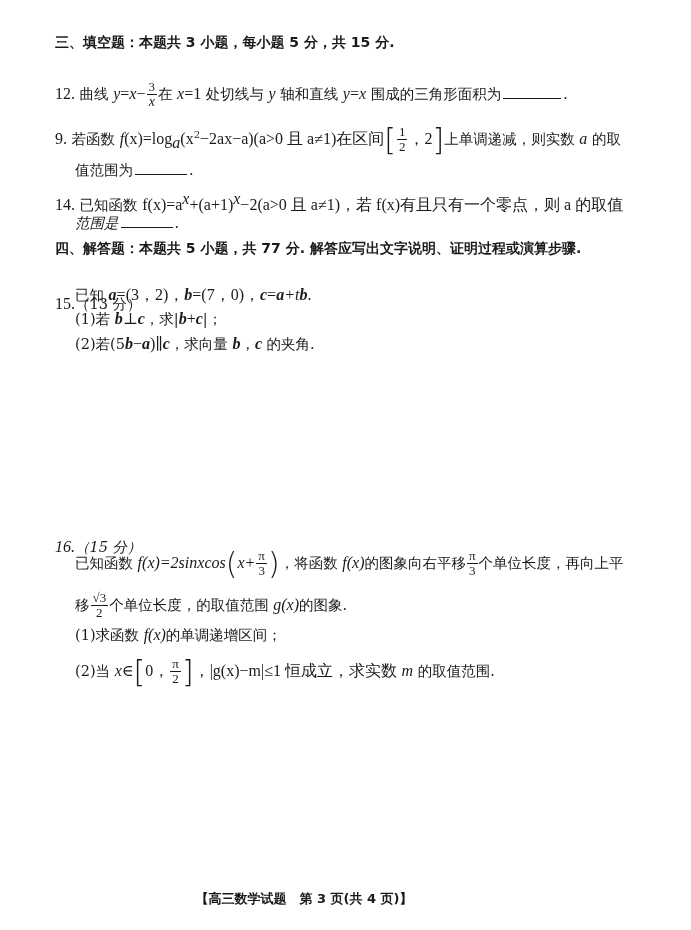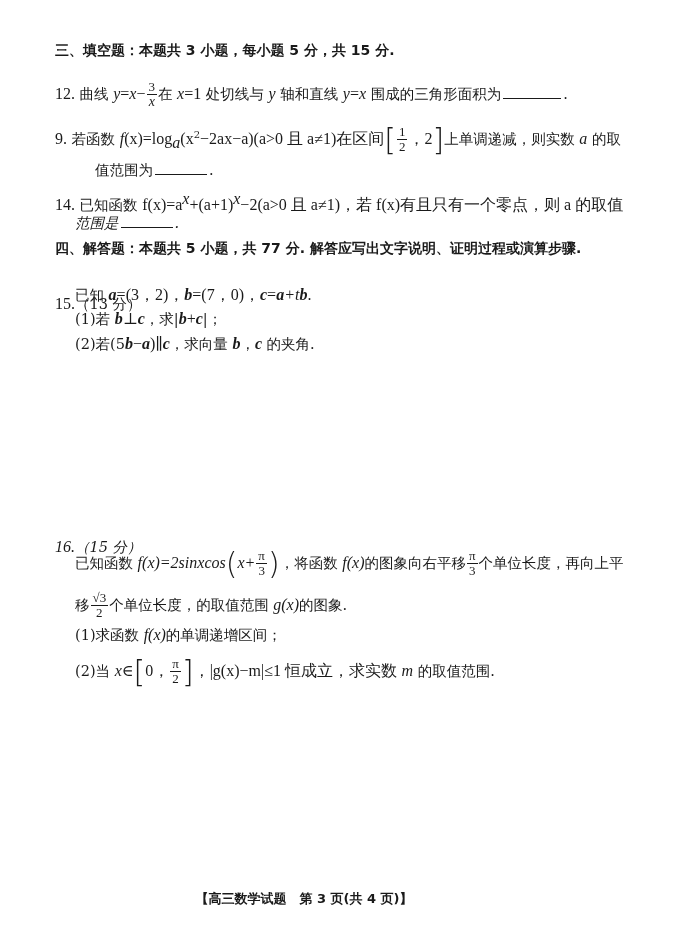--- a/index.html
+++ b/index.html
@@ -24,21 +24,21 @@
     sup { font-size: 10px; }
     sub { font-size: 9px; }
     .footer { position: absolute; top: 890px; left: 0; width: 608px; text-align: center;
               font-family: "DejaVu Sans", "Liberation Sans", sans-serif; font-weight: bold; font-size: 13px; }
   </style>
 </head>
 <body>
 
 <div>
 
-  <div class="line heading" style="top:40px;">三、填空题：本题共 3 小题，每小题 5 分，共 15 分.</div>
+  <div class="line heading" style="top:32px;">三、填空题：本题共 3 小题，每小题 5 分，共 15 分.</div>
 
   <div class="line" style="top:80px;">
     <span class="num">12.</span>
     <span>曲线</span>
     <span class="it">y</span><span class="num">=</span><span class="it">x</span><span class="num">−</span><span class="frac">
         <span class="n">3</span>
         <span class="d it">x</span>
       </span><span>在</span>
     <span class="it">x</span><span class="num">=1</span>
     <span>处切线与</span>
@@ -51,21 +51,21 @@
   <div class="line" style="top:125px;">
     <span class="num">9.</span>
     <span>若函数</span>
     <span class="it">f</span><span class="num">(x)</span><span class="num">=log</span><sub class="it">a</sub><span class="num">(x</span><sup>2</sup><span class="num">−2ax−a)(a&gt;0 且 a≠1)在区间</span><span class="bigbr">[</span><span class="frac">
         <span class="n">1</span>
         <span class="d">2</span>
       </span><span class="num">，2</span><span class="bigbr">]</span><span>上单调递减，则实数</span>
     <span class="it">a</span>
     <span>的取</span>
   </div>
-  <div class="line indent" style="top:160px;margin-left:20px;">
+  <div class="line indent" style="top:160px;">
     <span>值范围为</span><span class="blank" style="width:52px;"></span><span>.</span>
   </div>
 
   <div class="line" style="top:189px;">
     <span class="num">14.</span>
     <span>已知函数</span>
     <span class="num">f(x)=a</span><sup class="it">x</sup><span class="num">+(a+1)</span><sup class="it">x</sup><span class="num">−2(a&gt;0 且 a≠1)，若 f(x)有且只有一个零点，则 a 的取值</span>
   </div>
   <div class="line indent" style="top:213px;font-style:italic;">
     <span>范围是</span><span class="blank" style="width:52px;"></span><span>.</span>

